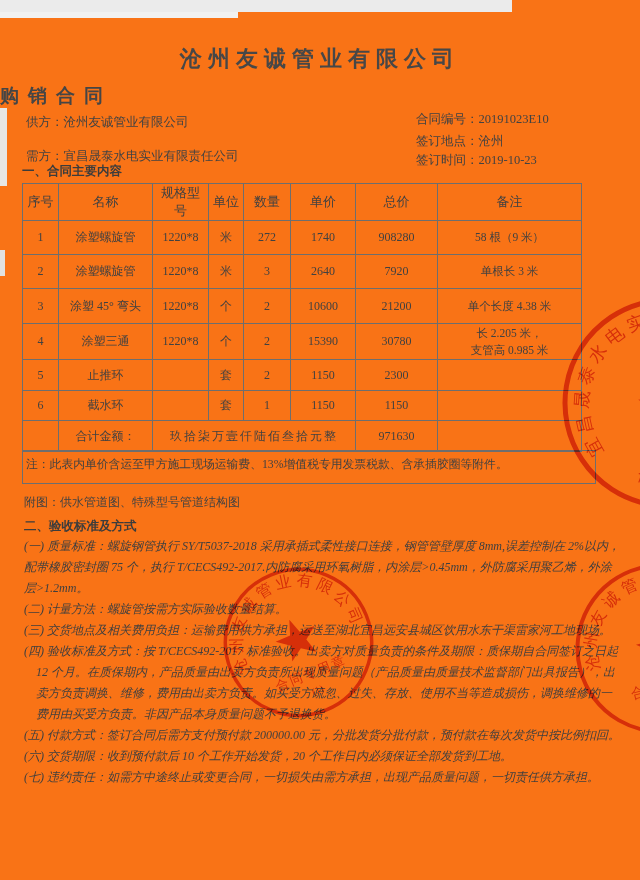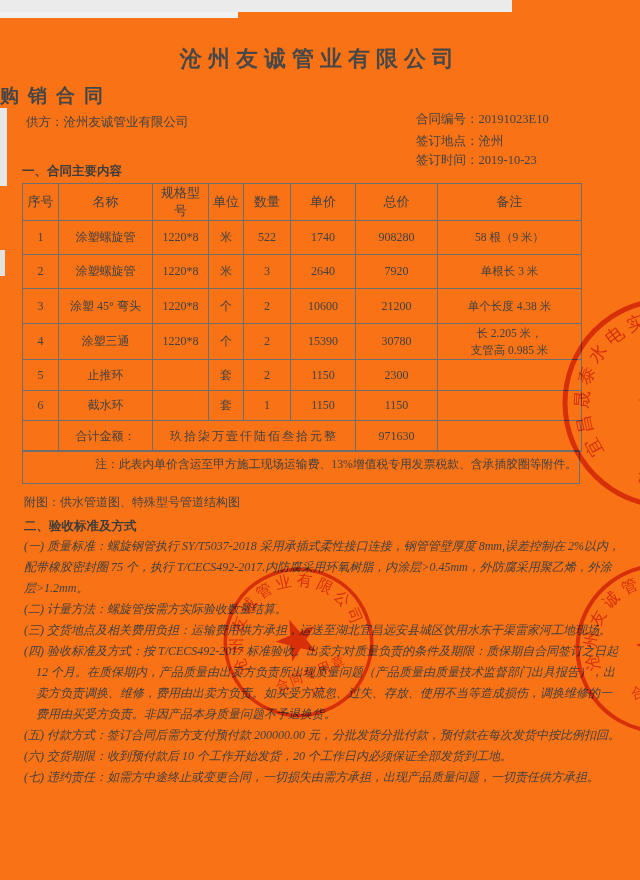--- a/index.html
+++ b/index.html
@@ -24,21 +24,21 @@
   .sec-title{font-size:12.5px;font-weight:600;color:#3c3c3c;}
   
   table.main{position:absolute;left:22px;top:183px;width:559px;
     border-collapse:collapse;table-layout:fixed;font-size:12px;color:#414141;}
   table.main td,table.main th{border:1px solid #6e6e6e;text-align:center;
     vertical-align:middle;padding:0 2px;font-weight:normal;overflow:hidden;}
   table.main th{font-size:13px;}
   td.note-cell{white-space:pre-line;line-height:1.4;font-size:11.5px;}
   td.words{letter-spacing:2px;margin-top:43px;}
   .note-box{left:22px;top:450px;width:551px;height:26px;
-    border:1px solid #6e6e6e;padding:6px 2px 0 3px;font-size:11.8px;color:#414141;text-align:right;}
+    border:1px solid #6e6e6e;padding:6px 18px 0 3px;font-size:11.8px;color:#414141;}
   .attachment{left:24px;top:494px;font-size:12px;color:#424242;}
   .clauses{left:24px;top:536px;width:606px;line-height:21px;
     font-size:12px;color:#3f3f3f;font-style:italic;}
   .clause{white-space:pre-line;}
   
   .stamp{position:absolute;mix-blend-mode:multiply;opacity:.82;}
   .stamp text{font-family:"Liberation Serif","DejaVu Serif",serif;}
 </style>
 </head>
 <body>
@@ -48,20 +48,23 @@
   <div class="abs scan-band1"></div>
   <div class="abs scan-band2"></div>
   <div class="abs smudge1"></div>
   <div class="abs smudge2"></div>
 
   <div class="abs company-title">沧州友诚管业有限公司</div>
   <div class="abs doc-title">购销合同</div>
 
   <div class="abs info-line" style="left:26px;top:114px;">
     <span>供方：</span><span>沧州友诚管业有限公司</span>
+  </div>
+  <div class="abs info-line" style="left:26px;top:148px;">
+    <span>需方：</span><span>宜昌晟泰水电实业有限责任公司</span>
   </div>
 
   <div class="abs info-line" style="left:416px;top:111px;">
     <span>合同编号：</span><span>20191023E10</span>
   </div>
   <div class="abs info-line" style="left:416px;top:133px;">
     <span>签订地点：</span><span>沧州</span>
   </div>
   <div class="abs info-line" style="left:416px;top:152px;">
     <span>签订时间：</span><span>2019-10-23</span>
@@ -89,21 +92,21 @@
       <th>数量</th>
       <th>单价</th>
       <th>总价</th>
       <th>备注</th>
     </tr>
     <tr style="height:34px">
       <td>1</td>
       <td>涂塑螺旋管</td>
       <td>1220*8</td>
       <td>米</td>
-      <td>522</td>
+      <td>272</td>
       <td>1740</td>
       <td>908280</td>
       <td class="note-cell">58 根（9 米）</td>
     </tr>
     <tr style="height:34px">
       <td>2</td>
       <td>涂塑螺旋管</td>
       <td>1220*8</td>
       <td>米</td>
       <td>3</td>

